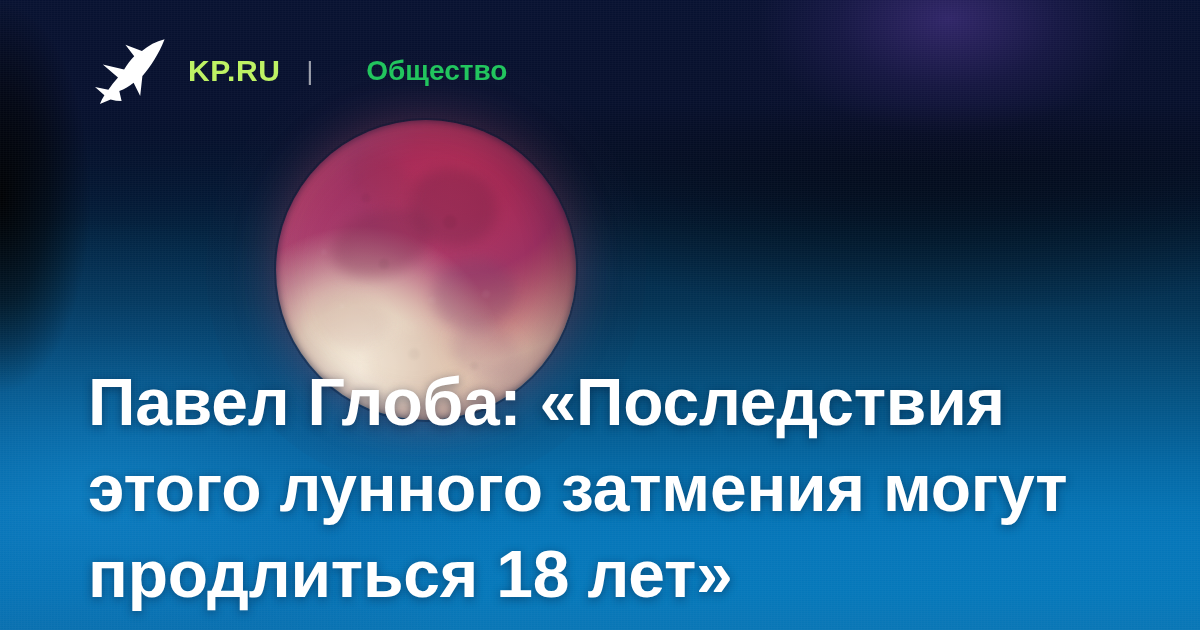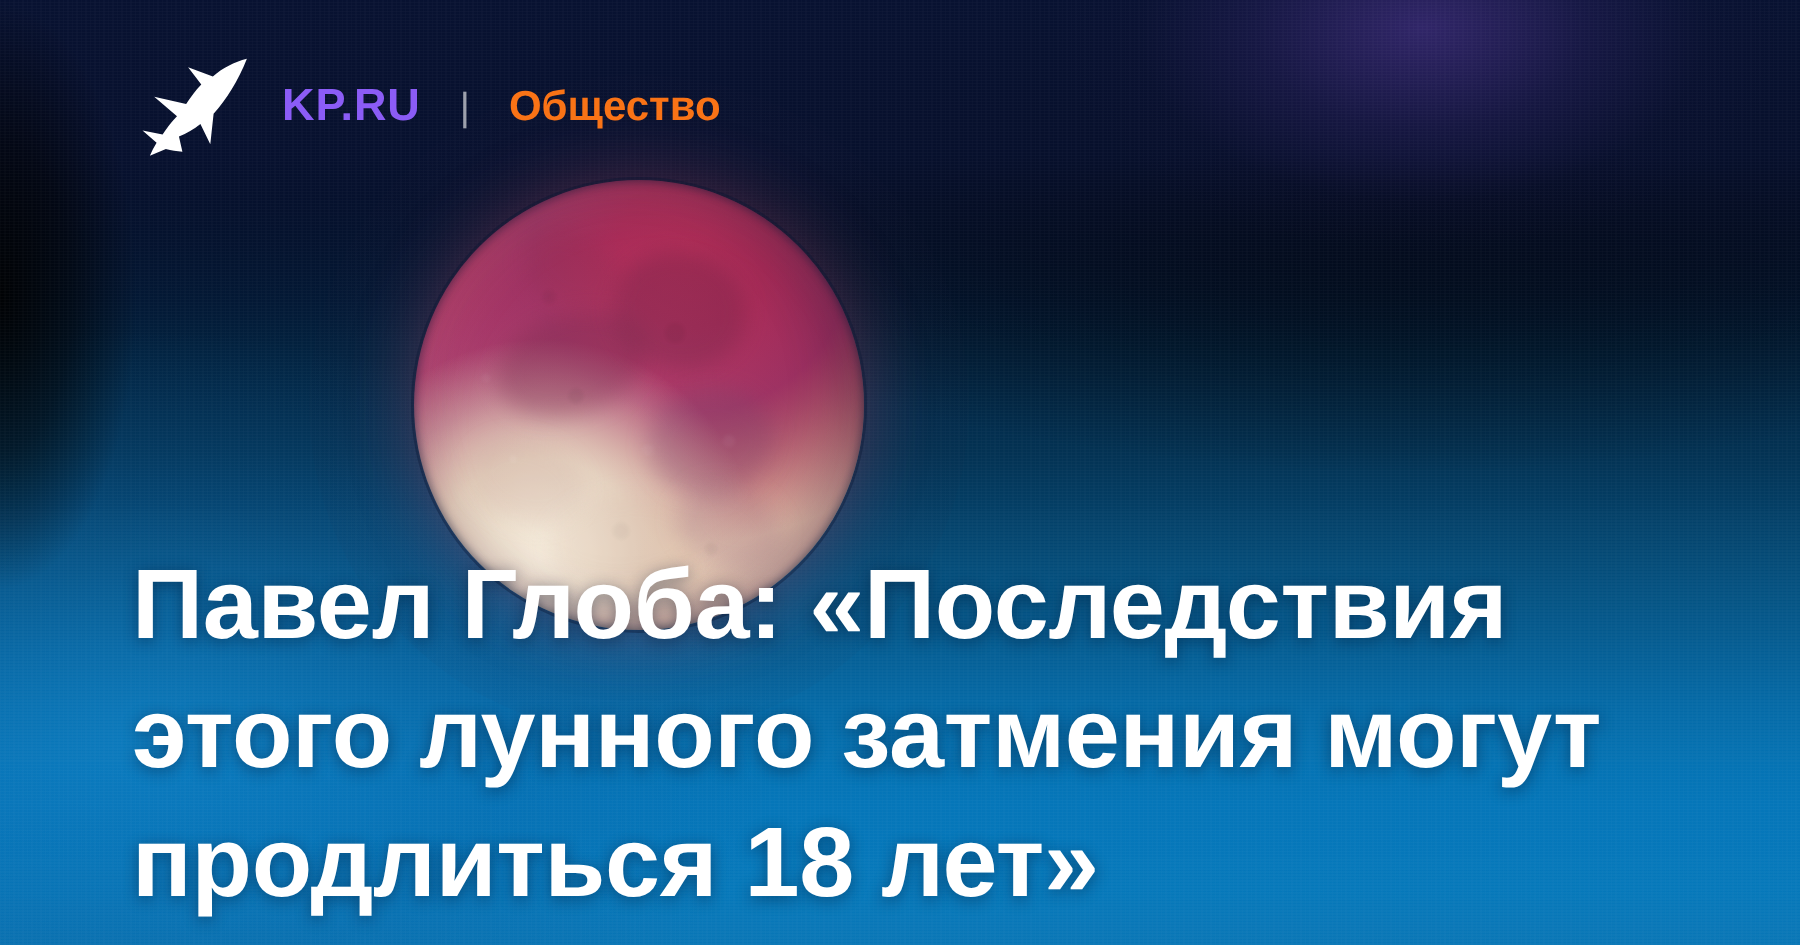--- a/index.html
+++ b/index.html
@@ -228,40 +228,41 @@
     gap: 22px;
     z-index: 6;
   }
   .logo-bird {
     width: 72px;
     height: 66px;
     flex: 0 0 auto;
     display: block;
   }
   .brand {
-    color: #8b5cf6;
+    color: #bef264;
     font-size: 30px;
     font-weight: 700;
     letter-spacing: 0.6px;
     line-height: 1;
     white-space: nowrap;
   }
   .divider {
     color: rgba(255,255,255,0.60);
     font-size: 26px;
     font-weight: 400;
     line-height: 1;
     padding: 0 4px;
   }
   .rubric {
-    color: #f97316;
+    color: #22c55e;
     font-size: 28px;
     font-weight: 600;
     line-height: 1;
     white-space: nowrap;
+    margin-left: 27px;
   }
 
   
   .headline {
     position: absolute;
     left: 88px;
     top: 360px;
     width: 1010px;
     margin: 0;
     color: #ffffff;

